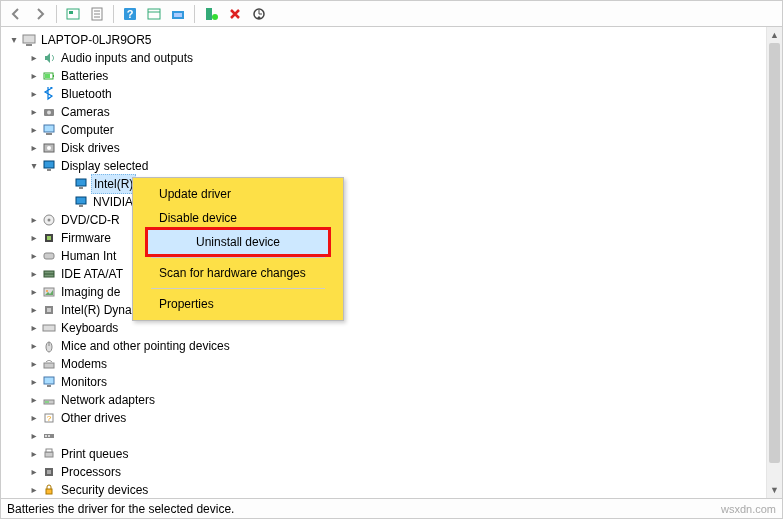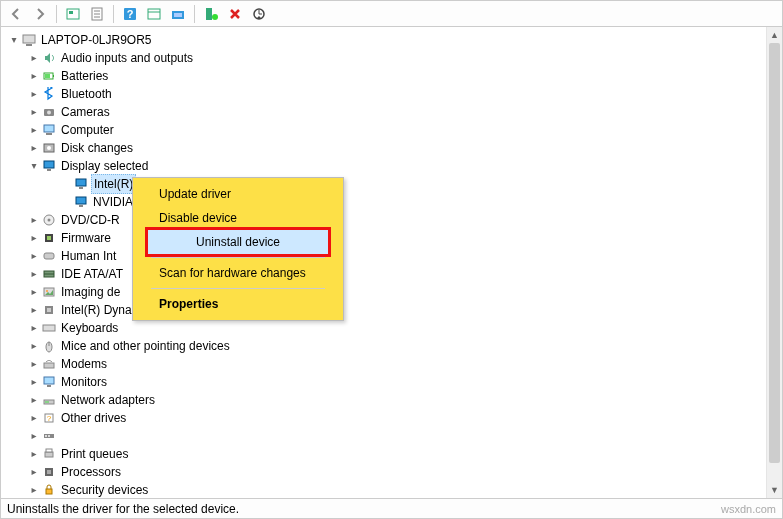--- a/index.html
+++ b/index.html
@@ -99,21 +99,21 @@
   .context-menu .divider {
     height: 1px;
     background: #ccc;
     margin: 3px 6px;
   }
   .context-menu .highlight-box {
     border: 3px solid #e11;
     margin: -3px 0;
     text-align: center;
   }
-  .bold { font-weight: bold; }
+  .bold { font-weight: normal; }
   .statusbar {
     position: absolute;
     bottom: 0;
     left: 0;
     right: 0;
     height: 20px;
     border-top: 1px solid #ccc;
     padding: 2px 6px;
     font-size: 12px;
     background: #fdfdfd;
@@ -288,21 +288,21 @@
           <span class="label">Computer</span>
         </div>
         <div class="node" style="padding-left: 26px;">
           <span class="expander">▸</span>
           <span class="ico">
             <svg width="14" height="14" viewBox="0 0 14 14">
               <rect x="2" y="3" width="10" height="8" fill="#bbb" stroke="#666"></rect>
               <circle cx="7" cy="7" r="2" fill="#fff"></circle>
             </svg>
           </span>
-          <span class="label">Disk changes</span>
+          <span class="label">Disk drives</span>
         </div>
         <div class="node" style="padding-left: 26px;">
           <span class="expander">▾</span>
           <span class="ico">
             <svg width="14" height="14" viewBox="0 0 14 14">
               <rect x="2" y="2" width="10" height="7" fill="#39d" stroke="#047"></rect>
               <rect x="5" y="10" width="4" height="2" fill="#888"></rect>
             </svg>
           </span>
           <span class="label">Display selected</span>
@@ -505,15 +505,15 @@
   </div>
 </div>
 
 <div class="scrollbar">
   <div class="arrow up">▲</div>
   <div class="thumb"></div>
   <div class="arrow down">▼</div>
 </div>
 
 <div class="statusbar">
-  <span>Uninstalls the driver for the selected device.</span>
+  <span>Batteries the driver for the selected device.</span>
   <span class="watermark">wsxdn.com</span>
 </div>
 
 </body></html>

